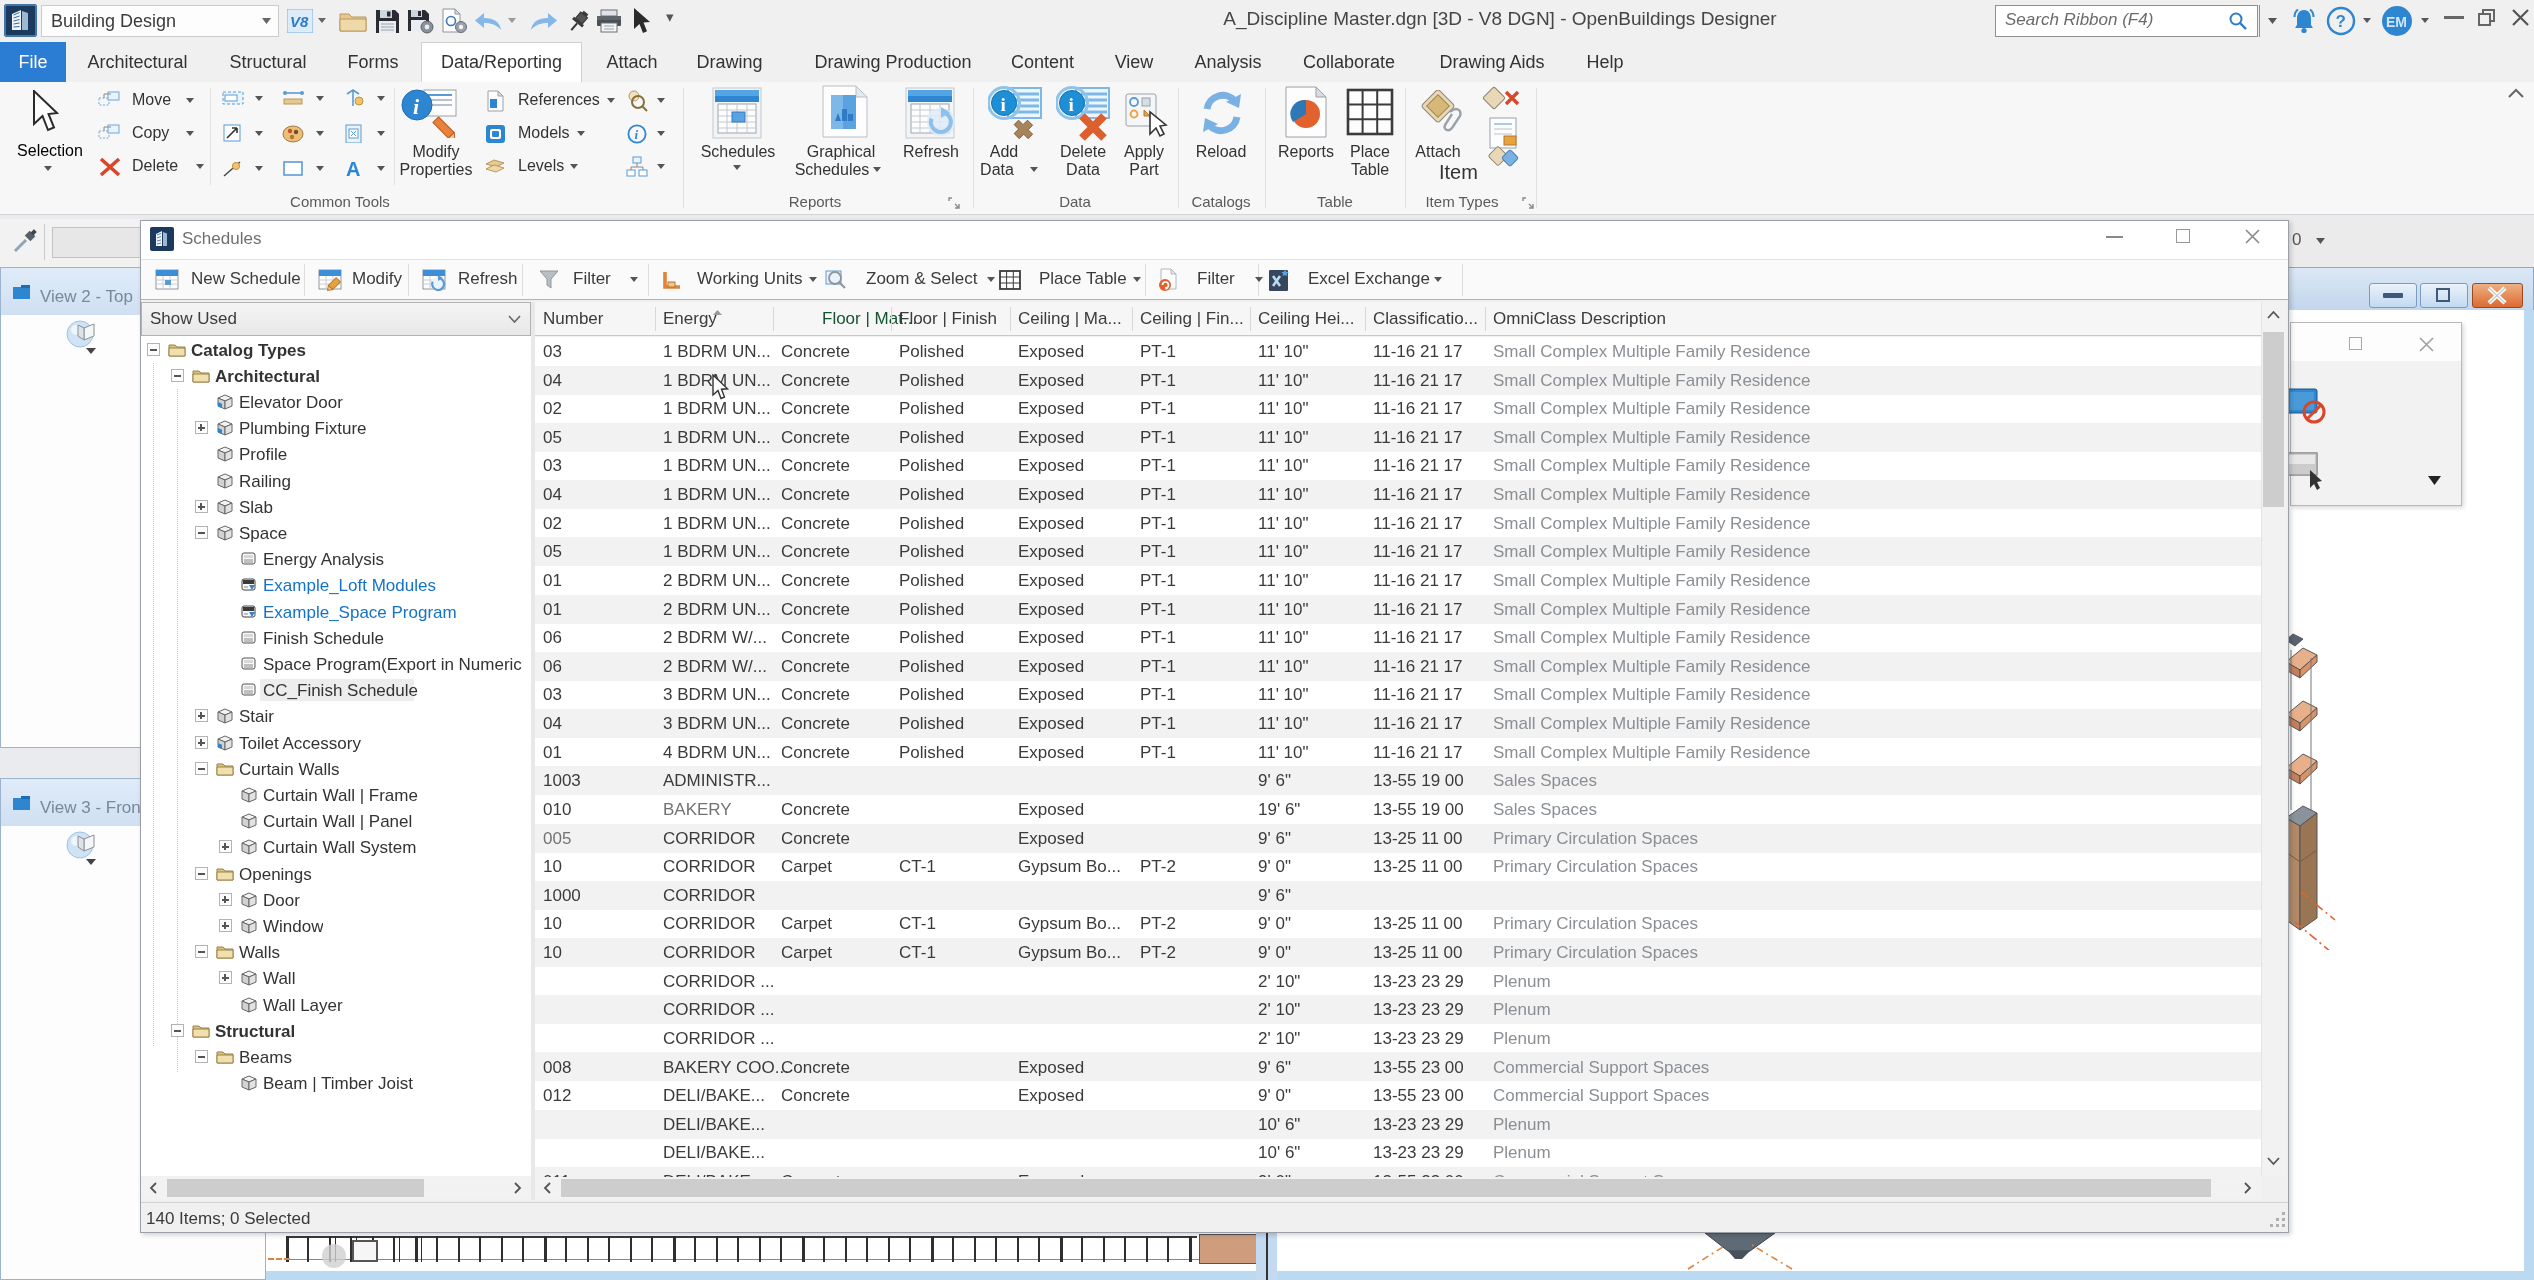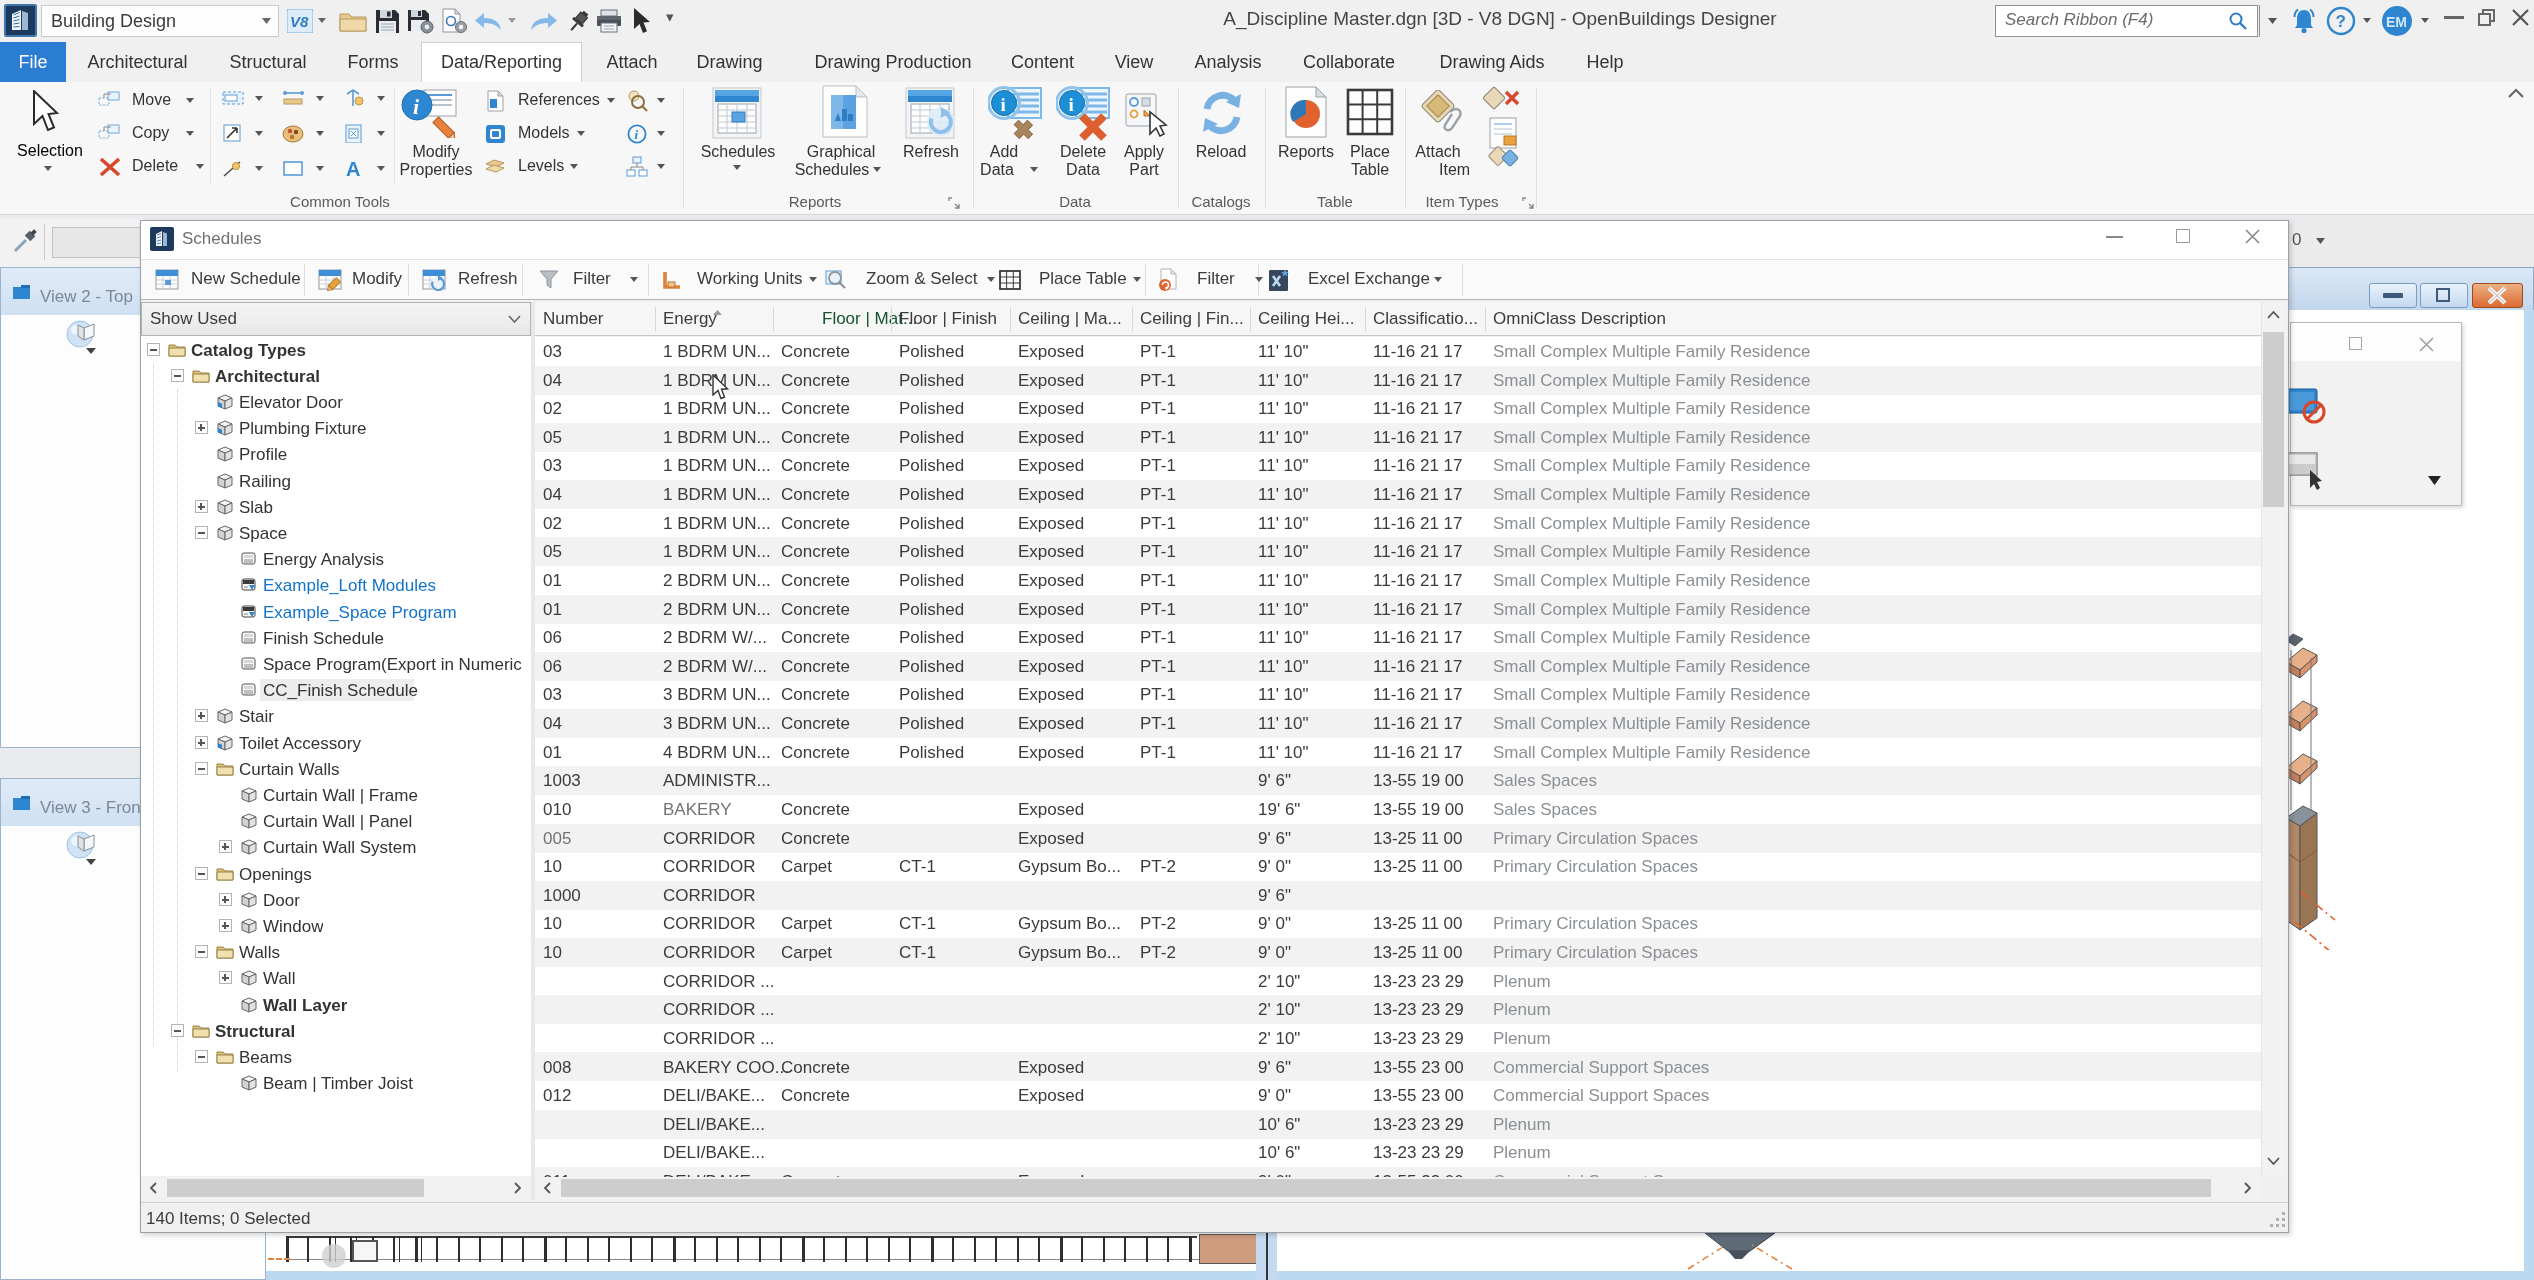--- a/index.html
+++ b/index.html
@@ -466,21 +466,21 @@
 <div class="abs" style="left:1339px;top:143px;width:62px;text-align:center;font-size:16px;color:#333;">Place</div>
 <div class="abs" style="left:1339px;top:161px;width:62px;text-align:center;font-size:16px;color:#333;">Table</div>
 <svg class="ico" style="left:1420px;top:90px" width="46" height="48" viewBox="0 0 46 48">
 <g transform="rotate(45 18 16)">
       <rect x="6" y="4" width="24" height="24" rx="3" fill="#e8d8b8" stroke="#8f8570"></rect>
       <rect x="10" y="8" width="16" height="16" fill="#d8b878" stroke="#a08850"></rect>
     </g>
 <path d="M30 22 C36 16 42 20 40 26 L32 38 C29 42 23 40 25 35 L32 24" stroke="#9aa1a8" stroke-width="2.4" fill="none"></path>
 </svg>
 <div class="abs" style="left:1407px;top:143px;width:62px;text-align:center;font-size:16px;color:#333;">Attach</div>
-<div class="abs" style="left:1407px;top:161px;width:62px;text-align:center;font-size:16px;color:#333;padding-left:32px;">Item</div>
+<div class="abs" style="left:1407px;top:161px;width:62px;text-align:center;font-size:20px;color:#333;padding-left:32px;">Item</div>
 <svg class="ico" style="left:1482px;top:86px" width="40" height="28" viewBox="0 0 40 28">
 <g transform="rotate(45 12 12)">
       <rect x="4" y="4" width="16" height="16" rx="2" fill="#e8d8b8" stroke="#8f8570"></rect>
     </g>
 <path d="M24 6 L36 18 M36 6 L24 18" stroke="#d9472b" stroke-width="3.4"></path>
 </svg>
 <svg class="ico" style="left:1482px;top:116px" width="42" height="52" viewBox="0 0 42 52">
 <rect x="8" y="2" width="26" height="30" fill="#fdfdfd" stroke="#9aa1a8"></rect>
 <line x1="12" y1="8" x2="30" y2="8" stroke="#5b9bd5"></line>
     <line x1="12" y1="13" x2="30" y2="13" stroke="#b8c2cc"></line>
@@ -991,21 +991,21 @@
     <path d="M2 5 L9 2 L16 5 L9 8 Z" fill="#f2f2f2" stroke="#666"></path>
     <path d="M2 5 L9 8 L9 16 L2 13 Z" fill="#d2d2d2" stroke="#666"></path>
     <path d="M9 8 L16 5 L16 13 L9 16 Z" fill="#e2e2e2" stroke="#666"></path>
   </svg>
 <div class="abs" style="left:263px;top:969px;font-size:17px;font-weight:normal;color:#333;white-space:nowrap;overflow:hidden;max-width:267px;">Wall</div>
 <svg class="ico" style="left:240px;top:996px" width="18" height="18" viewBox="0 0 18 18">
     <path d="M2 5 L9 2 L16 5 L9 8 Z" fill="#f2f2f2" stroke="#666"></path>
     <path d="M2 5 L9 8 L9 16 L2 13 Z" fill="#d2d2d2" stroke="#666"></path>
     <path d="M9 8 L16 5 L16 13 L9 16 Z" fill="#e2e2e2" stroke="#666"></path>
   </svg>
-<div class="abs" style="left:263px;top:996px;font-size:17px;font-weight:bold;color:#333;white-space:nowrap;overflow:hidden;max-width:267px;">Wall Layer</div>
+<div class="abs" style="left:263px;top:996px;font-size:17px;font-weight:normal;color:#333;white-space:nowrap;overflow:hidden;max-width:267px;">Wall Layer</div>
 <div class="abs" style="left:171px;top:1024px;width:13px;height:13px;background:#fdfdfd;border:1px solid #b4b4b4;"></div>
 <div class="abs" style="left:174px;top:1030px;width:7px;height:1.6px;background:#555;"></div>
 <svg class="ico" style="left:192px;top:1022px" width="18" height="18" viewBox="0 0 18 18">
     <path d="M1 4 L7 4 L9 6 L17 6 L17 15 L1 15 Z" fill="#dcc278" stroke="#9a8248"></path>
     <path d="M1 7 L17 7 L17 15 L1 15 Z" fill="#f0e0ae" stroke="#9a8248"></path>
   </svg>
 <div class="abs" style="left:215px;top:1022px;font-size:17px;font-weight:bold;color:#333;white-space:nowrap;overflow:hidden;max-width:315px;">Structural</div>
 <div class="abs" style="left:195px;top:1050px;width:13px;height:13px;background:#fdfdfd;border:1px solid #b4b4b4;"></div>
 <div class="abs" style="left:198px;top:1056px;width:7px;height:1.6px;background:#555;"></div>
 <svg class="ico" style="left:216px;top:1048px" width="18" height="18" viewBox="0 0 18 18">

